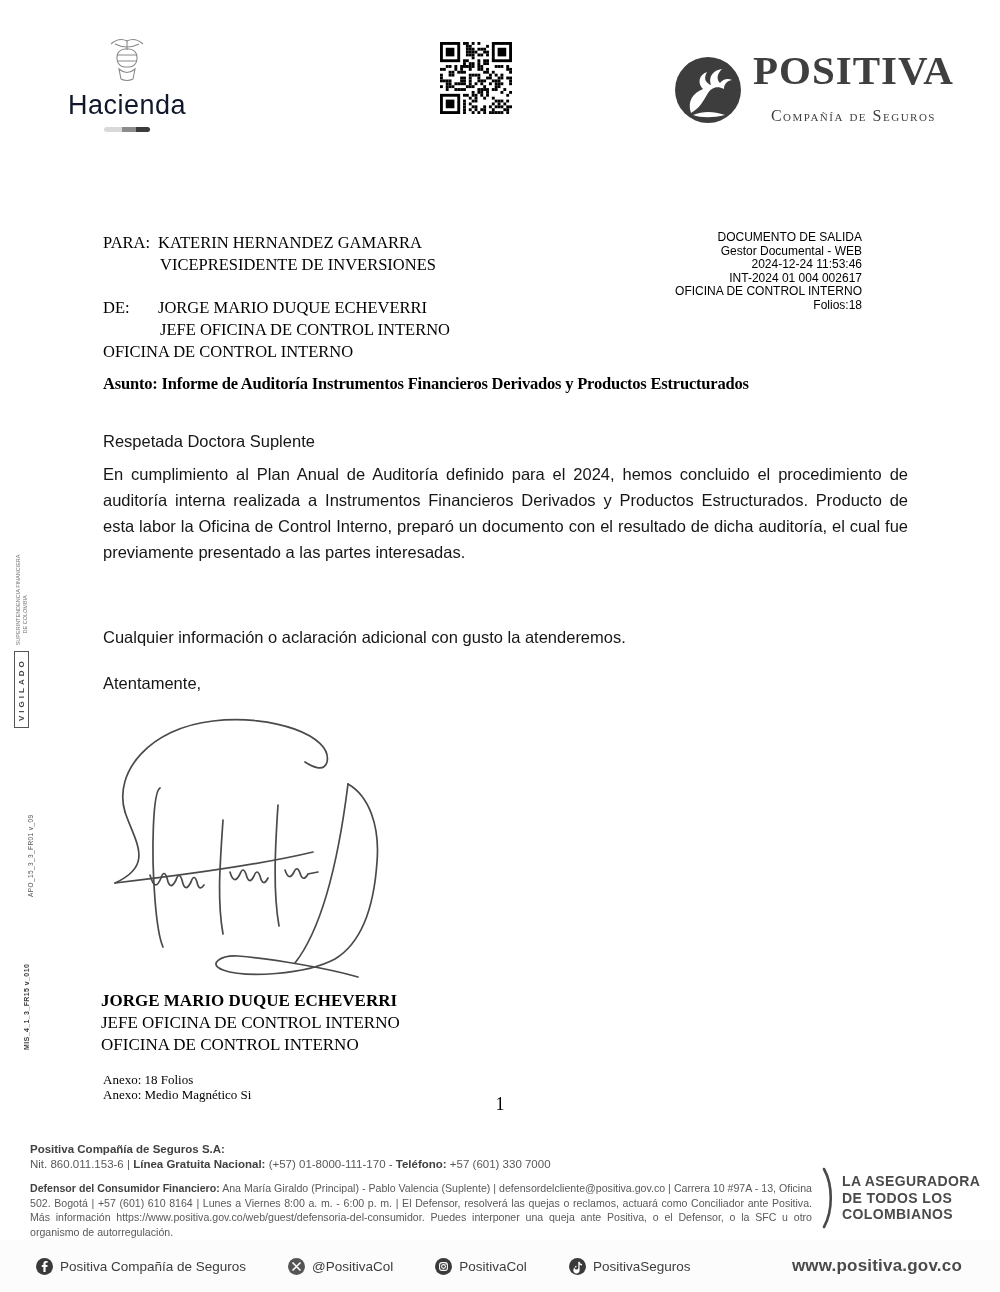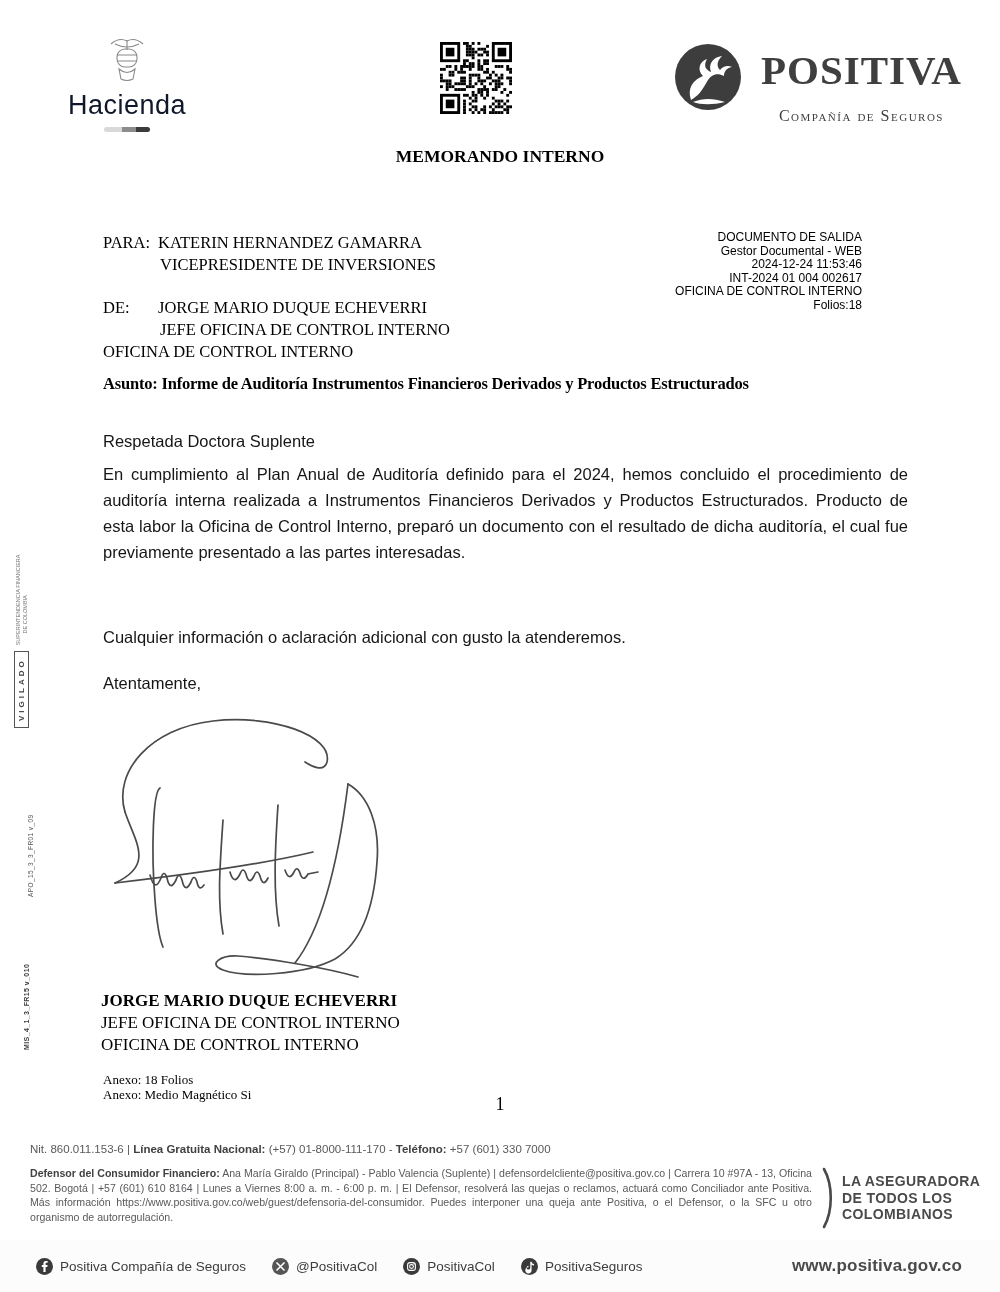--- a/index.html
+++ b/index.html
@@ -6,21 +6,21 @@
   .page{position:relative;width:1000px;height:1292px;background:#ffffff;margin:0 auto;overflow:hidden;
         font-family:"Liberation Sans","DejaVu Sans",sans-serif;color:#111;}
   .abs{position:absolute;}
 
   
   .hacienda{left:62px;top:36px;width:130px;text-align:center;}
   .hacienda-word{font-size:27px;font-weight:400;color:#0f172a;letter-spacing:.5px;margin-top:2px;}
   .hacienda-bar{width:46px;height:5px;margin:6px auto 0;display:flex;border-radius:3px;overflow:hidden;}
   .hacienda-bar i{display:block;height:100%;}
   .qr{left:440px;top:42px;width:72px;height:76px;}
-  .positiva-logo{left:673px;top:42px;width:300px;display:flex;align-items:flex-start;gap:8px;}
+  .positiva-logo{left:673px;top:42px;width:300px;display:flex;align-items:flex-end;}
   .plogo-circle{width:70px;height:70px;flex:0 0 70px;}
   .plogo-text{margin-left:10px;margin-top:8px;}
   .plogo-name{font-family:"Liberation Serif","DejaVu Serif",serif;font-weight:bold;font-size:41px;
               color:#3f3f3f;letter-spacing:1px;line-height:40px;}
   .plogo-tag{font-family:"Liberation Serif","DejaVu Serif",serif;font-variant:small-caps;
              font-size:16px;color:#3f3f3f;letter-spacing:1.5px;text-align:center;margin-top:17px;}
 
   .doc-title{left:0;top:146px;width:1000px;text-align:center;
              font-family:"Liberation Serif","DejaVu Serif",serif;font-weight:bold;font-size:17.5px;color:#000;}
 
@@ -72,21 +72,21 @@
   .f-line2 b{color:#414042;}
   .f-def{margin-top:9px;font-size:10.6px;line-height:14.5px;text-align:justify;color:#58595b;}
   .f-def b{color:#414042;}
   .slogan-wrap{left:822px;top:1167px;display:flex;align-items:center;}
   .slogan{margin-left:8px;font-size:14px;font-weight:bold;line-height:16.5px;
           color:#4a4a4a;letter-spacing:.4px;}
 
   
   .bottombar{left:0;top:1240px;width:1000px;height:52px;background:#fcfcfc;
              display:flex;align-items:center;}
-  .socials{display:flex;gap:26px;margin-left:36px;}
+  .socials{display:flex;gap:42px;margin-left:36px;}
   .social{display:flex;align-items:center;gap:7px;font-size:13.5px;color:#3d3d3d;}
   .social svg{display:block;}
   .website{position:absolute;right:38px;top:50%;transform:translateY(-50%);
            font-size:17px;font-weight:bold;color:#4a4a4a;letter-spacing:.2px;}
 </style>
 </head>
 <body>
 
 <div class="page">
 
@@ -327,21 +327,20 @@
       <circle cx="35" cy="35" r="33" fill="#3d3d3d"></circle>
       <path d="M18 58 C14 46 20 38 30 34 C24 28 26 20 34 17 C30 24 33 28 38 30 C35 22 40 15 49 14 C43 20 44 25 47 28 C50 24 55 23 59 25 C53 26 51 30 51 34 C44 30 38 33 35 38 C30 46 28 52 18 58 Z" fill="#ffffff"></path>
       <path d="M20 60 C30 56 40 56 52 60 C40 63 28 63 20 60 Z" fill="#ffffff"></path>
     </svg>
     <div class="plogo-text">
       <div class="plogo-name">POSITIVA</div>
       <div class="plogo-tag">Compañía de Seguros</div>
     </div>
   </div>
 
-  <div class="abs doc-title">MEMORANDO INTERNO</div>
 
   <div class="abs recipient">
     <div class="row"><span class="lbl">PARA:</span><span>KATERIN HERNANDEZ GAMARRA</span></div>
     <div class="row ind">VICEPRESIDENTE DE INVERSIONES</div>
     <div class="gap"></div>
     <div class="row"><span class="lbl">DE:</span><span>JORGE MARIO DUQUE ECHEVERRI</span></div>
     <div class="row ind">JEFE OFICINA DE CONTROL INTERNO</div>
     <div class="row">OFICINA DE CONTROL INTERNO</div>
   </div>
 
@@ -393,20 +392,21 @@
   <div class="abs vigilado-group">
     <span class="vigilado-box">VIGILADO</span>
     <span class="vigilado-sub">
       <span>SUPERINTENDENCIA FINANCIERA</span><br><span>DE COLOMBIA</span>
     </span>
   </div>
   <div class="abs vcode vcode1">APO_15_3_3_FR01 v_09</div>
   <div class="abs vcode vcode2">MIS_4_1_3_FR15 v_010</div>
 
   <div class="abs footer">
+    <div class="f-line1">Positiva Compañía de Seguros S.A:</div>
     <div class="f-line2">
       <span>Nit. 860.011.153-6 | </span><b>Línea Gratuita Nacional:</b><span> (+57) 01-8000-111-170 - </span><b>Teléfono:</b><span> +57 (601) 330 7000</span>
     </div>
     <div class="f-def">
       <b>Defensor del Consumidor Financiero:</b><span> Ana María Giraldo (Principal) - Pablo Valencia (Suplente) | defensordelcliente@positiva.gov.co | Carrera 10 #97A - 13, Oficina 502. Bogotá | +57 (601) 610 8164 | Lunes a Viernes 8:00 a. m. - 6:00 p. m. | El Defensor, resolverá las quejas o reclamos, actuará como Conciliador ante Positiva. Más información https://www.positiva.gov.co/web/guest/defensoria-del-consumidor. Puedes interponer una queja ante Positiva, o el Defensor, o la SFC u otro organismo de autorregulación.</span>
     </div>
   </div>
 
   <div class="abs slogan-wrap">
     <svg width="12" height="62" viewBox="0 0 12 62">

